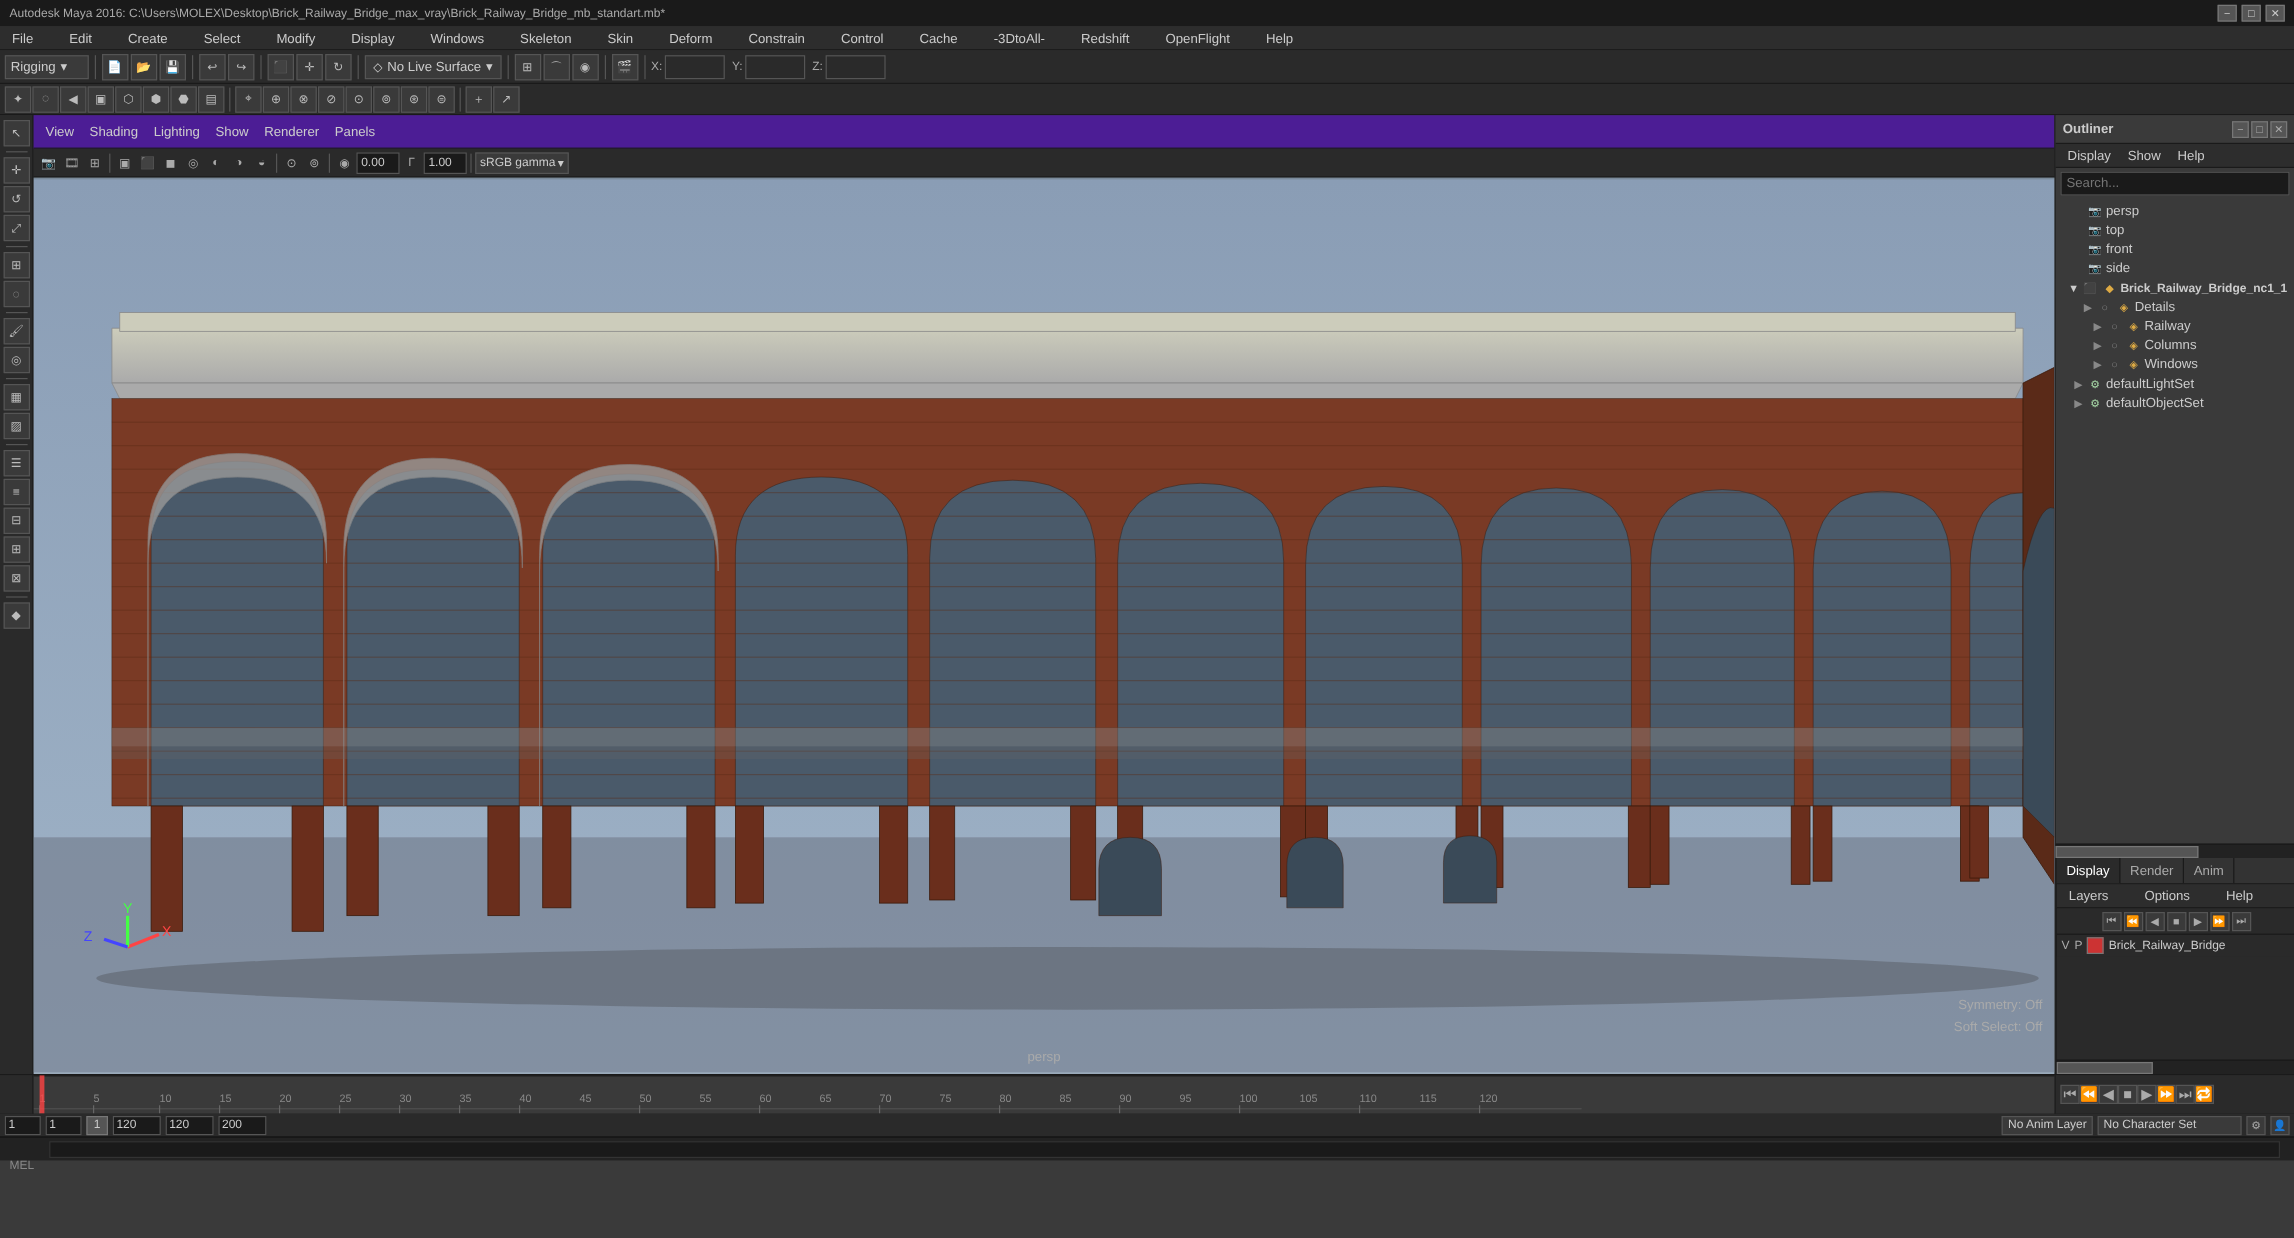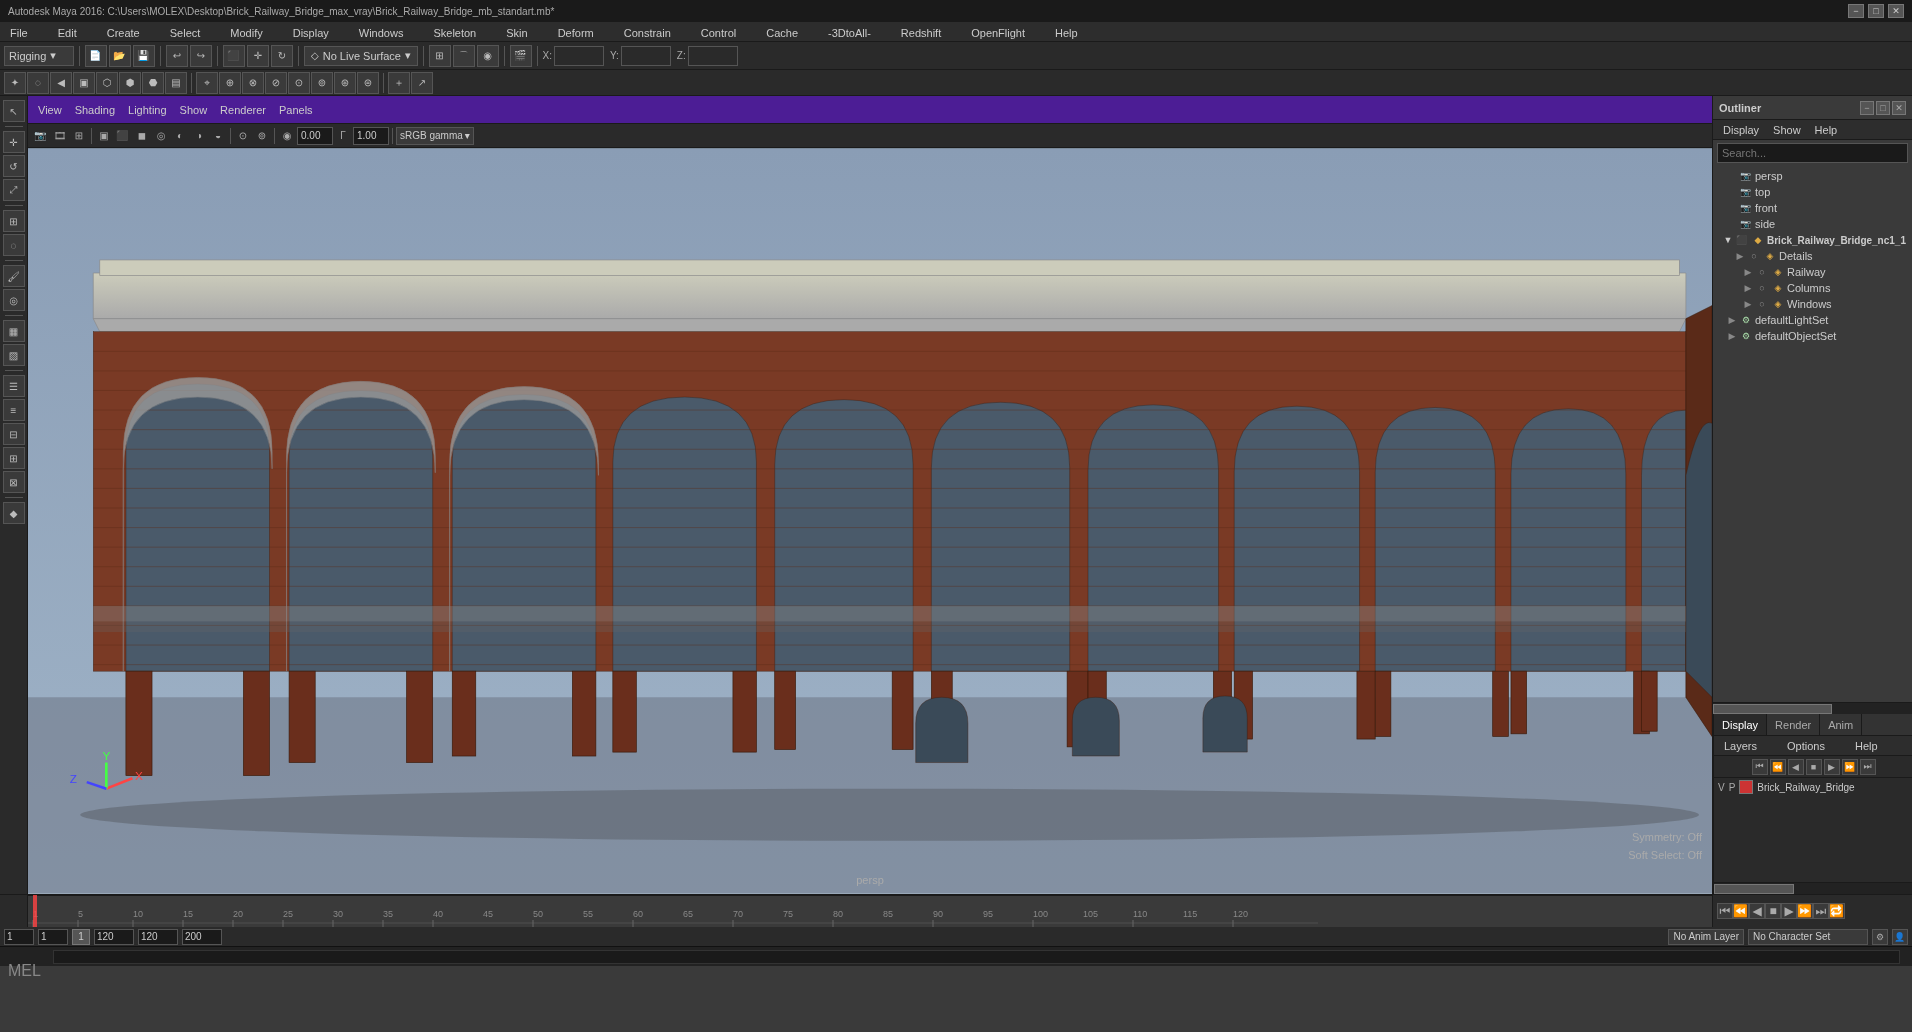--- a/index.html
+++ b/index.html
@@ -288,21 +288,21 @@
     
     #status-bar {
       height: 20px;
       background: #222;
       display: flex;
       align-items: center;
       padding: 0 8px;
       gap: 8px;
       border-top: 1px solid #111;
     }
-    .status-text { color: #888; font-size: 16px; margin-top: 28px; }
+    .status-text { color: #888; font-size: 10px; margin-top: 28px; }
 
     
     #panel-area {
       display: flex;
       flex: 1;
     }
 
     #viewport-main {
       display: flex;
       flex-direction: column;

